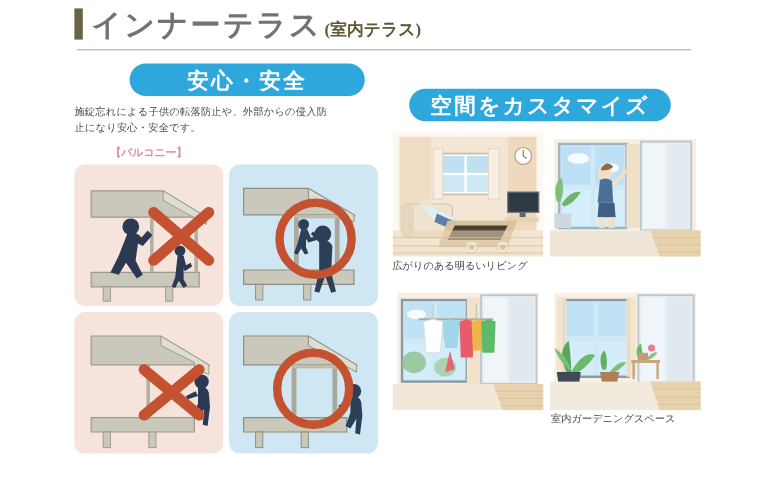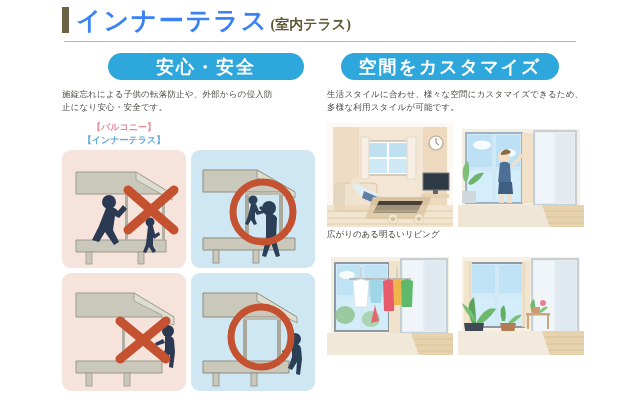--- a/index.html
+++ b/index.html
@@ -30,21 +30,21 @@
     background: #6b6243;
     margin-right: 7px;
     align-self: center;
     position: relative;
     top: -1px;
   }
   .title-main {
     font-size: 25px;
     font-weight: bold;
     letter-spacing: 2px;
-    color: #3b82f6;
+    color: #737373;
     line-height: 1;
   }
   .title-sub {
     font-size: 14px;
     font-weight: bold;
     color: #5e5734;
     margin-left: 2px;
     letter-spacing: 0px;
     font-family: Liberation Serif, serif;
   }
@@ -56,21 +56,21 @@
     height: 1px;
     background: #b9b4a4;
   }
 
   
   .col {
     position: absolute;
     top: 53px;
   }
   .col-left  { left: 62px;  width: 218px; }
-  .col-right { left: 327px; width: 257px; }
+  .col-right { left: 327px; width: 257px; margin-top: 21px; }
 
   .section-banner {
     height: 27px;
     border-radius: 14px;
     background: #2ea7dd;
     color: #ffffff;
     font-size: 18px;
     font-weight: bold;
     letter-spacing: 2px;
     display: flex;
@@ -159,21 +159,20 @@
 <div class="title-rule"></div>
 
 <div class="col col-left">
 
   <div class="section-banner banner-left">安心・安全</div>
 
   <div class="lead">施錠忘れによる子供の転落防止や、外部からの侵入防止になり安心・安全です。</div>
 
   <div class="cmp-labels">
     <div class="cmp-label pink">【バルコニー】</div>
-    <div class="cmp-label blue">【インナーテラス】</div>
   </div>
 
   <div class="illus-grid">
 
     <div class="illus bg-pink">
       <svg viewBox="0 0 124 118" xmlns="http://www.w3.org/2000/svg">
         <g>
 
           <path d="M14 22 H74 L110 44 H74 L14 44 Z" fill="#c9c8bb" stroke="#9c9a8c" stroke-width="1"></path>
           <path d="M74 22 L110 44 L110 50 L74 30 Z" fill="#ddddd2" stroke="#9c9a8c" stroke-width="0.8"></path>
@@ -274,21 +273,20 @@
       </svg>
     </div>
 
   </div>
 </div>
 
 <div class="col col-right">
 
   <div class="section-banner banner-right">空間をカスタマイズ</div>
 
-  <div class="lead">生活スタイルに合わせ、様々な空間にカスタマイズできるため、多様な利用スタイルが可能です。</div>
 
   <div class="photo-grid">
 
     <div class="photo-cell">
       <div class="photo-frame">
         <svg viewBox="0 0 126 104" xmlns="http://www.w3.org/2000/svg">
           <rect x="0" y="0" width="126" height="104" fill="#fdf8f1"></rect>
           <rect x="6" y="4" width="114" height="78" fill="#f4e6d4"></rect>
           <rect x="6" y="4" width="26" height="78" fill="#efdcc5"></rect>
           <rect x="96" y="4" width="24" height="78" fill="#eed9bf"></rect>
@@ -461,16 +459,17 @@
 
           <rect x="0" y="80" width="126" height="24" fill="#f2eadd"></rect>
           <path d="M84 80 H126 V104 H92 Z" fill="#e6d2ac"></path>
           <g stroke="#d6bf96" stroke-width="0.7">
             <line x1="86" y1="86" x2="126" y2="86"></line>
             <line x1="88" y1="93" x2="126" y2="93"></line>
             <line x1="90" y1="99" x2="126" y2="99"></line>
           </g>
         </svg>
       </div>
+      <div class="photo-caption">室内ガーデニングスペース</div>
     </div>
 
   </div>
 </div>
 
 </body></html>

